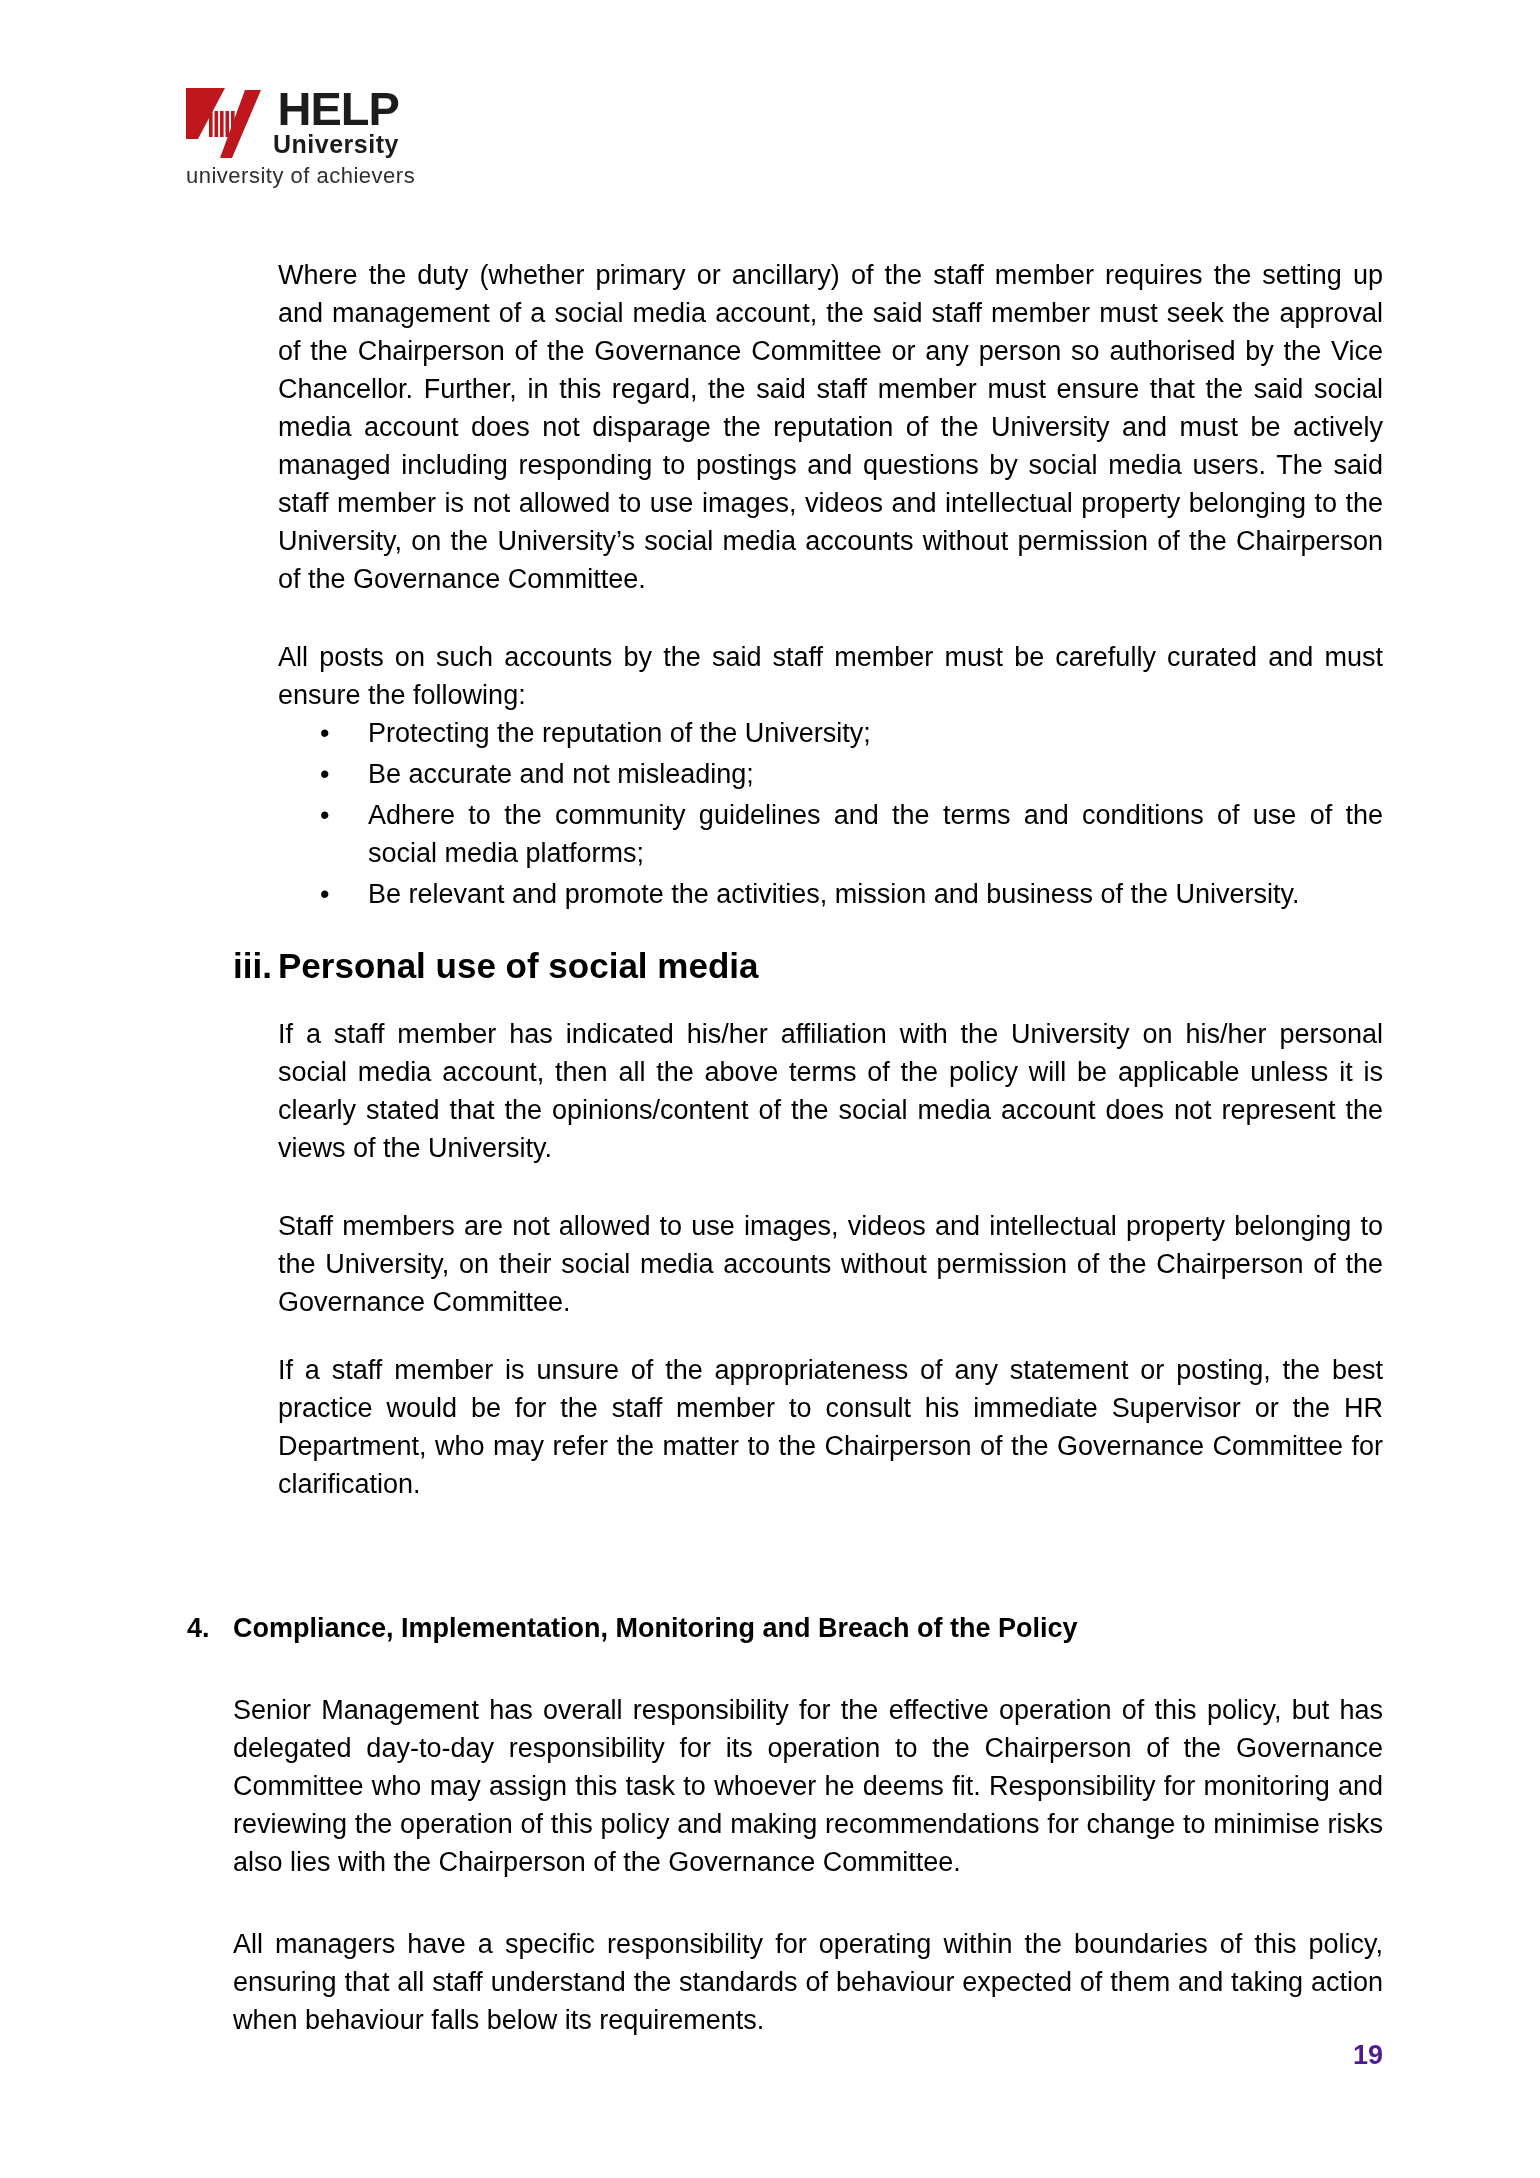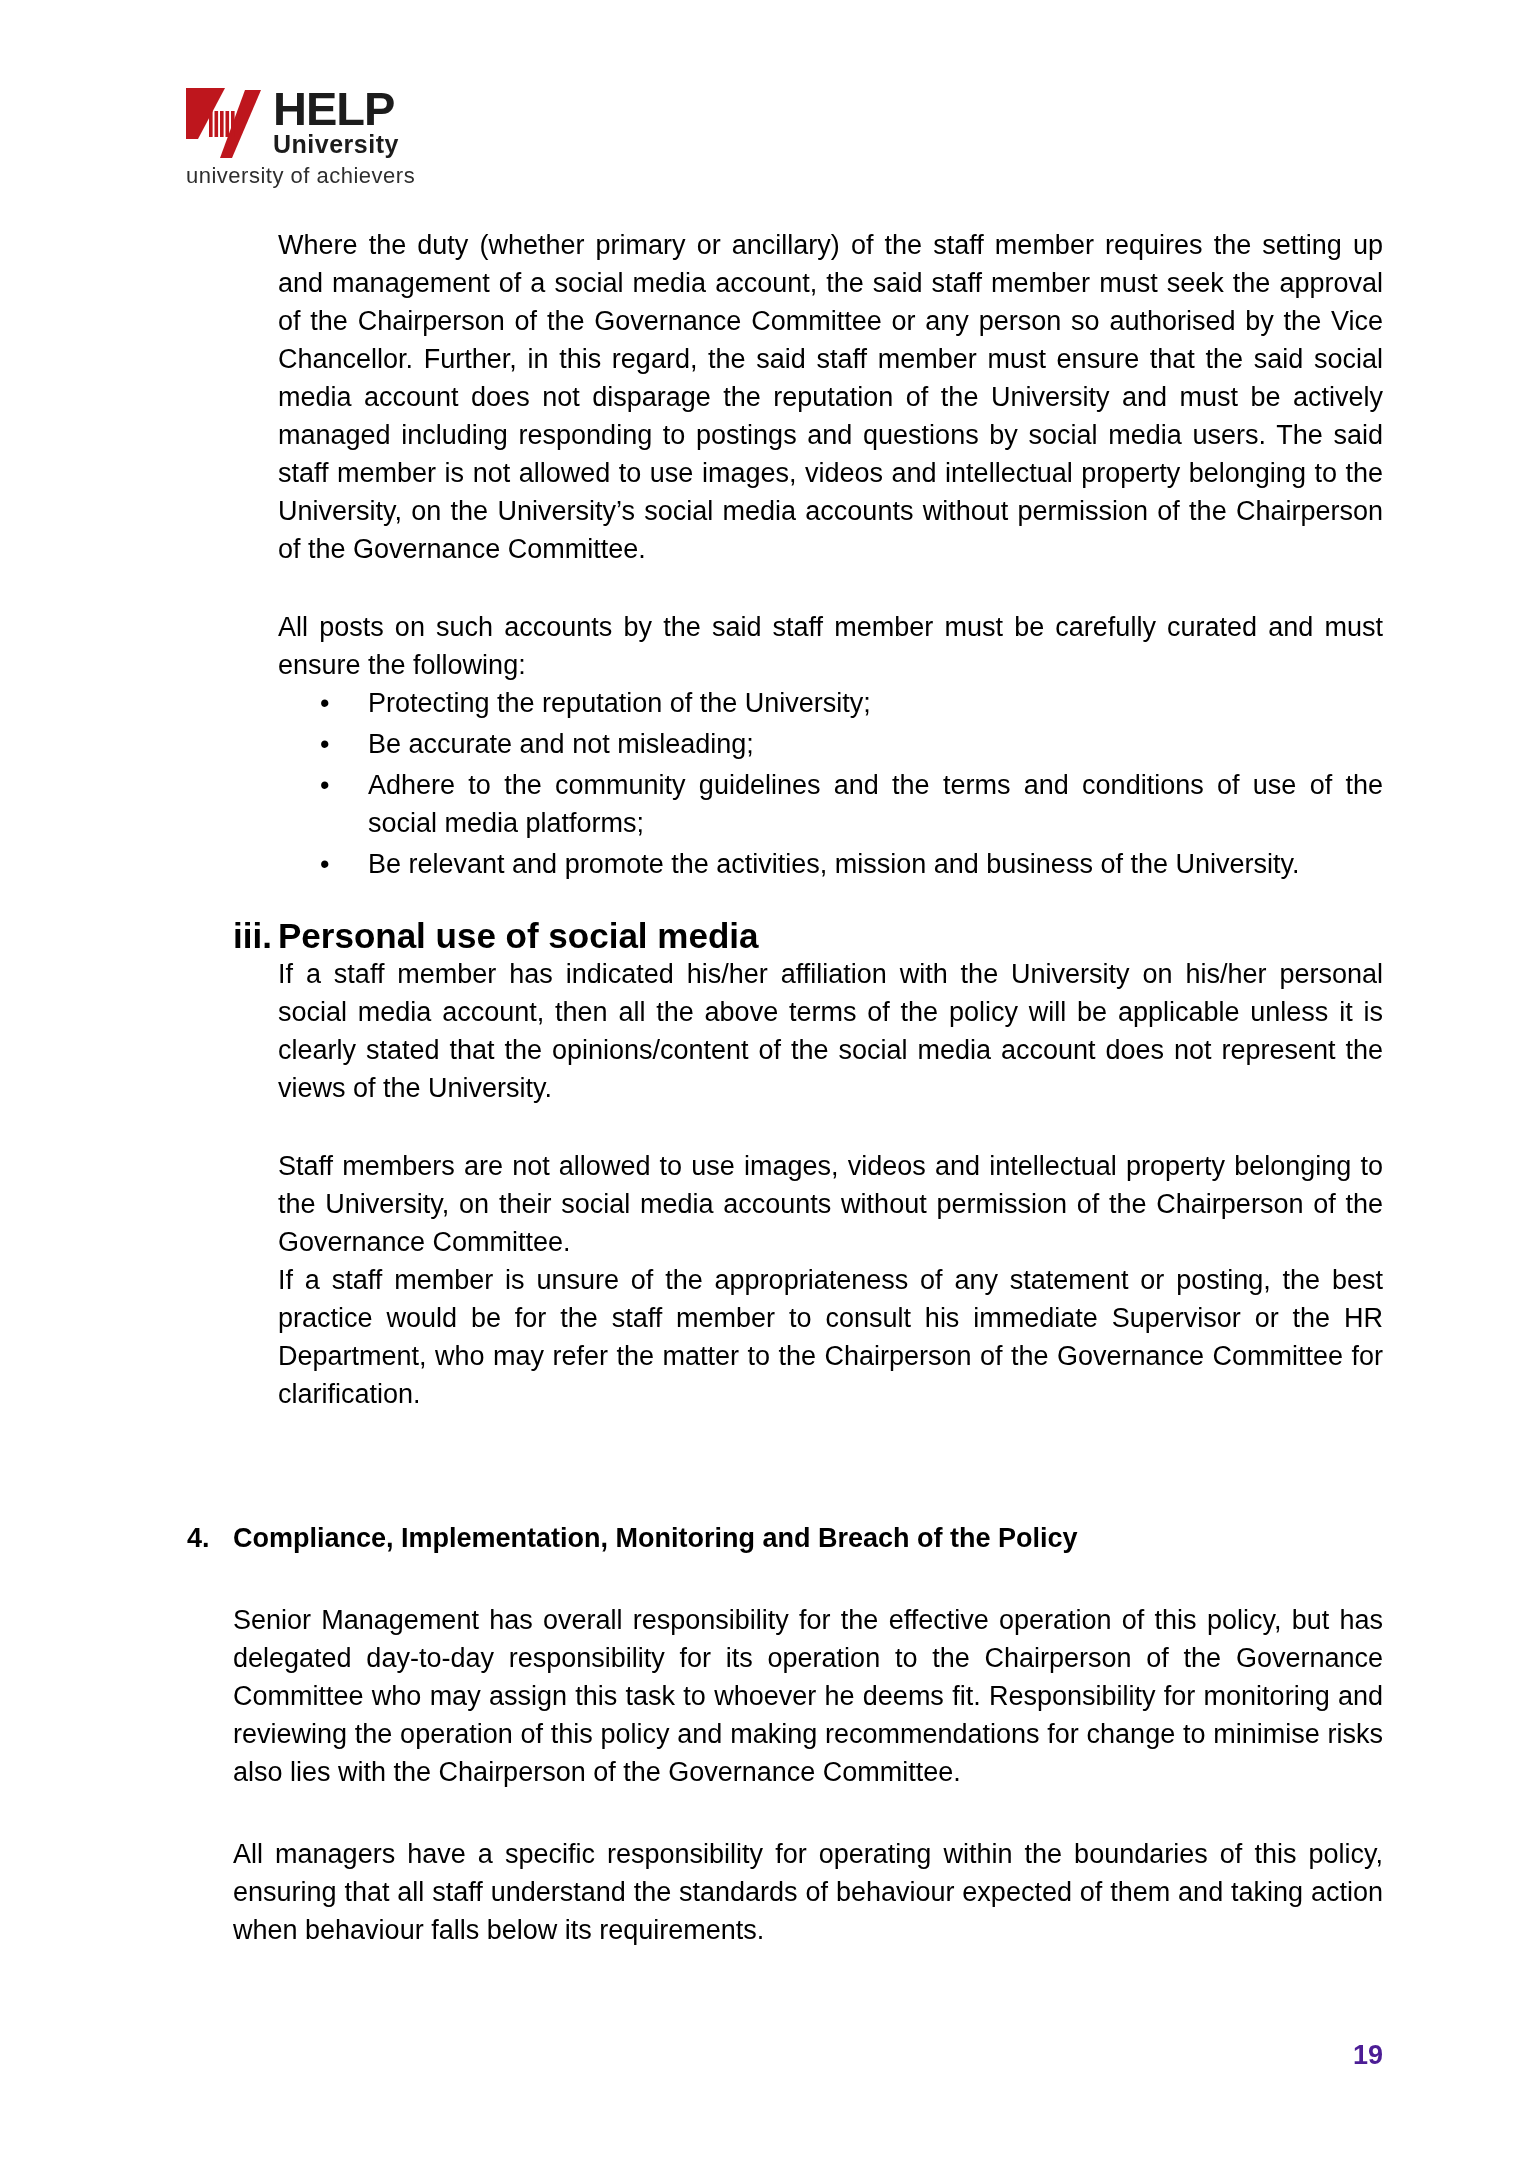--- a/index.html
+++ b/index.html
@@ -8,21 +8,21 @@
     width:1540px; height:2178px;
     font-family:"Liberation Sans", sans-serif;
     color:#000;
   }
   .page {
     position:relative; width:1540px; height:2178px;
     background:#ffffff; overflow:hidden;
   }
 
   
-  .logo { position:absolute; left:186px; top:88px; }
+  .logo { position:absolute; left:186px; top:88px;text-align:right; }
   .logo-row { display:flex; align-items:flex-start; }
   .logo-mark { width:78px; height:70px; display:block; }
   .logo-mark .r { fill:var(--brand-red,#be161d); }
   .logo-mark .w { fill:#ffffff; }
   .logo-text { margin-left:9px; margin-top:0px; }
   .logo-help {
     font-size:47px; font-weight:bold; line-height:42px;
     letter-spacing:-1px; color:#1c1c1c;
   }
   .logo-univ {
@@ -33,21 +33,21 @@
     font-size:22px; line-height:24px; color:#2e2e2e;
     letter-spacing:0.5px; margin-top:6px;
   }
 
   
   .content { position:absolute; left:187px; top:226px; width:1196px; }
   .para {
     font-size:27px; line-height:38px;
     text-align:justify; text-justify:inter-word;
   }
-  .ind { margin-left:91px; }          
+  .ind { margin-left:91px;margin-top:30px; }          
   .mb { margin-bottom:40px; }
 
   .bullets { list-style:none; }
   .bullets li {
     position:relative; margin-left:181px; 
     font-size:27px; line-height:38px;
     text-align:justify; text-justify:inter-word;
     margin-bottom:3px;
   }
   .bullets .dot { position:absolute; left:-48px; top:0; font-size:27px; }

